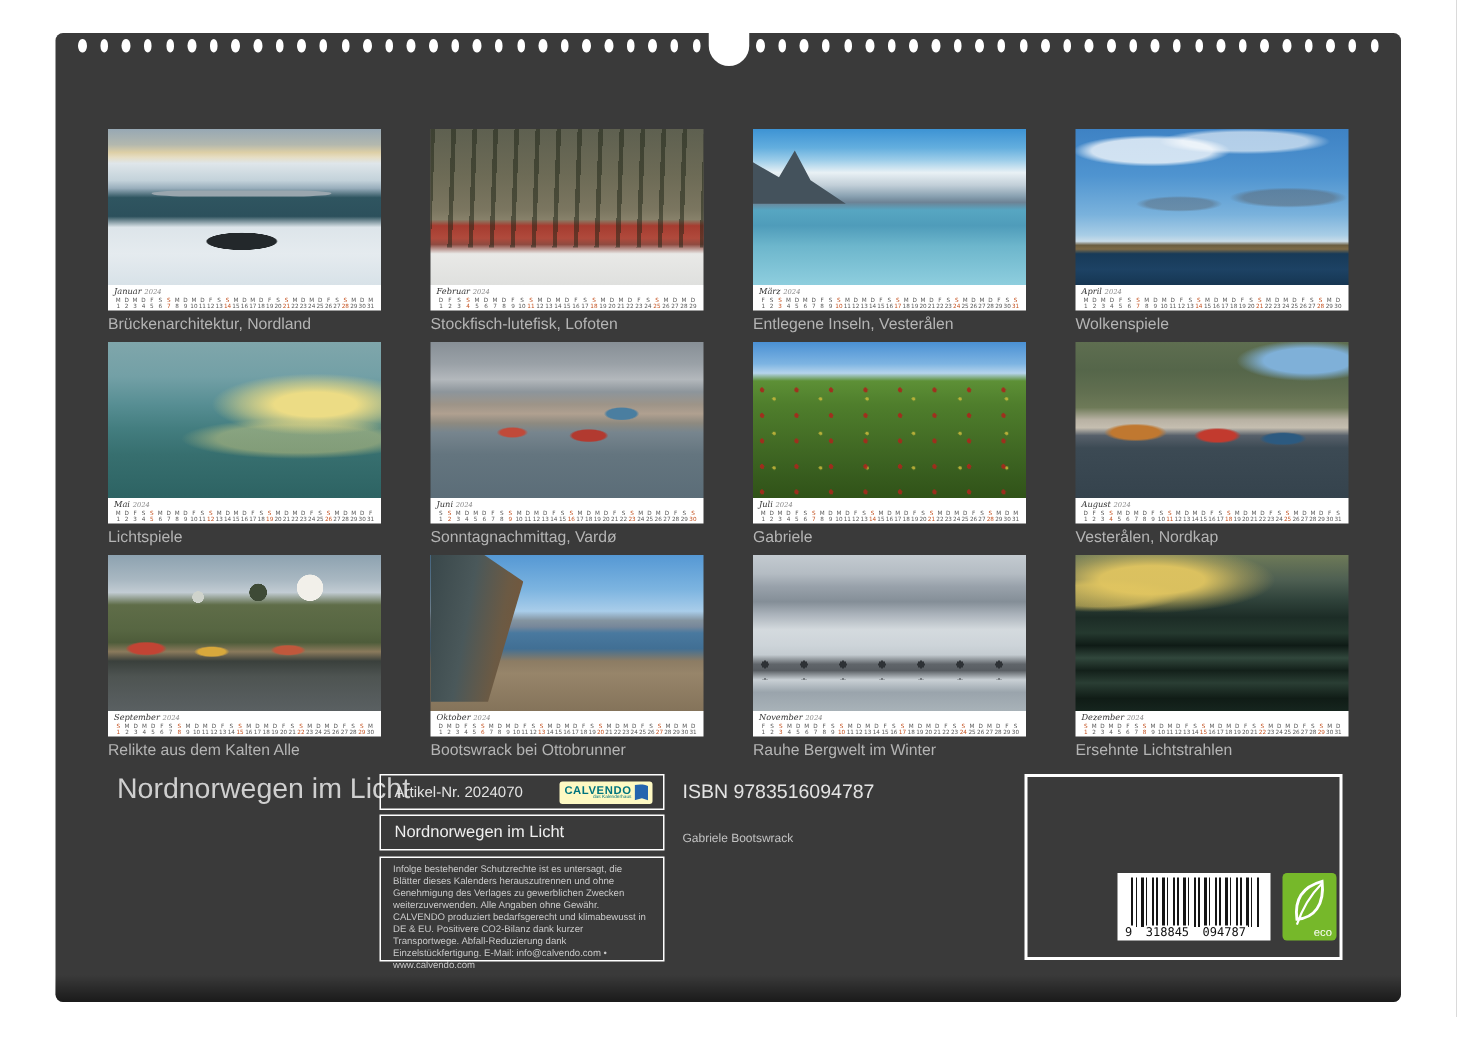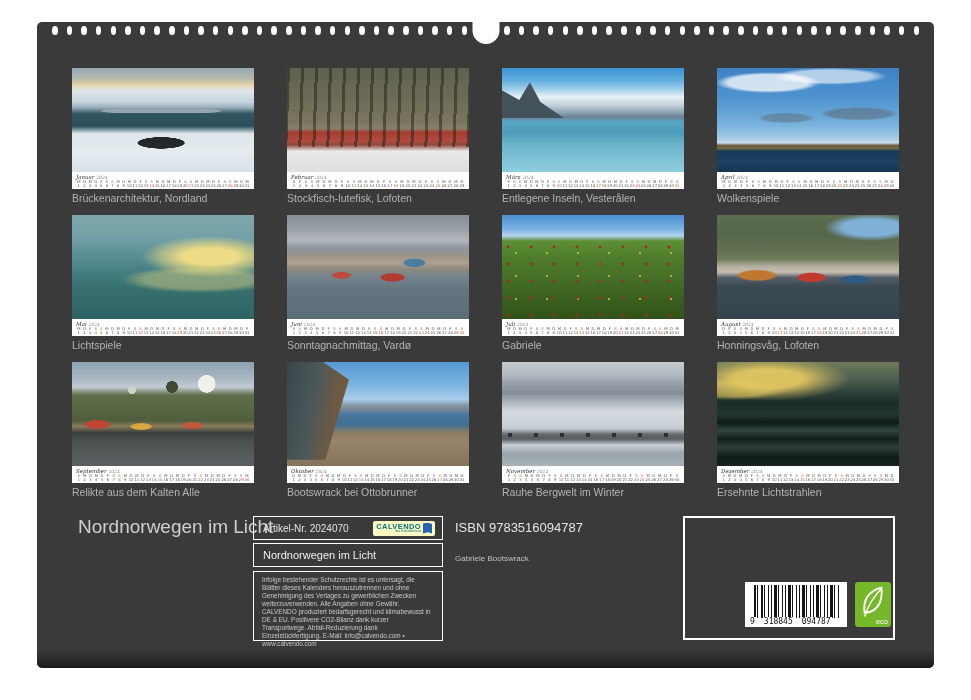--- a/index.html
+++ b/index.html
@@ -10,22 +10,22 @@
   .sheet::after{content:"";position:absolute;left:0;right:0;bottom:0;height:18px;
          background:linear-gradient(180deg,rgba(0,0,0,0),rgba(0,0,0,.55));border-radius:0 0 5px 5px;}
   
   .holes{position:absolute;top:4px;display:flex;justify-content:space-between;}
   .holes-left{left:15px;width:415px;}
   .holes-right{right:15px;width:415px;}
   .hole{display:block;width:5.5px;height:9px;border-radius:50%;background:#fff;}
   .notch{position:absolute;left:50%;top:-1px;transform:translateX(-50%);width:27px;height:23px;
          background:#fff;border-radius:0 0 14px 14px;}
   
-  .grid{position:absolute;left:35px;top:46px;width:827px;display:grid;
-        grid-template-columns:repeat(4,182px);justify-content:space-between;row-gap:11px;}
+  .grid{position:absolute;left:35px;top:64px;width:827px;display:grid;
+        grid-template-columns:repeat(4,182px);justify-content:space-between;row-gap:6px;}
   .month{margin:0;width:182px;}
   .photo{position:relative;width:182px;height:104px;overflow:hidden;}
   .strip{height:17px;background:#fff;box-sizing:border-box;padding:1.5px 4px 0;}
   .mname{font:italic 5.5px "DejaVu Serif",serif;color:#333;height:6px;line-height:6px;}
   .mname .yr{color:#888;font-size:4.5px;}
   .wrow,.drow{display:flex;}
   .wrow span,.drow span{flex:1;font-size:3.8px;line-height:4.4px;text-align:center;color:#555;
         font-family:"DejaVu Sans",sans-serif;}
   .sun{color:#c4501e !important;}
   .cap{font-size:10.5px;color:#b4b4b4;margin-top:3px;line-height:12px;}
@@ -762,21 +762,21 @@
               <span>24</span>
               <span class="sun">25</span>
               <span>26</span>
               <span>27</span>
               <span>28</span>
               <span>29</span>
               <span>30</span>
               <span>31</span>
             </div>
     </div>
-    <figcaption class="cap">Honningsvåg, Lofoten</figcaption>
+    <figcaption class="cap">Vesterålen, Nordkap</figcaption>
   </figure>
 
   <figure class="month">
     <div class="photo ph-september"></div>
     <div class="strip">
       <div class="mname"><i class="mn">September</i> <span class="yr">2024</span></div>
       <div class="wrow">
               <span class="sun">S</span>
               <span>M</span>
               <span>D</span>

